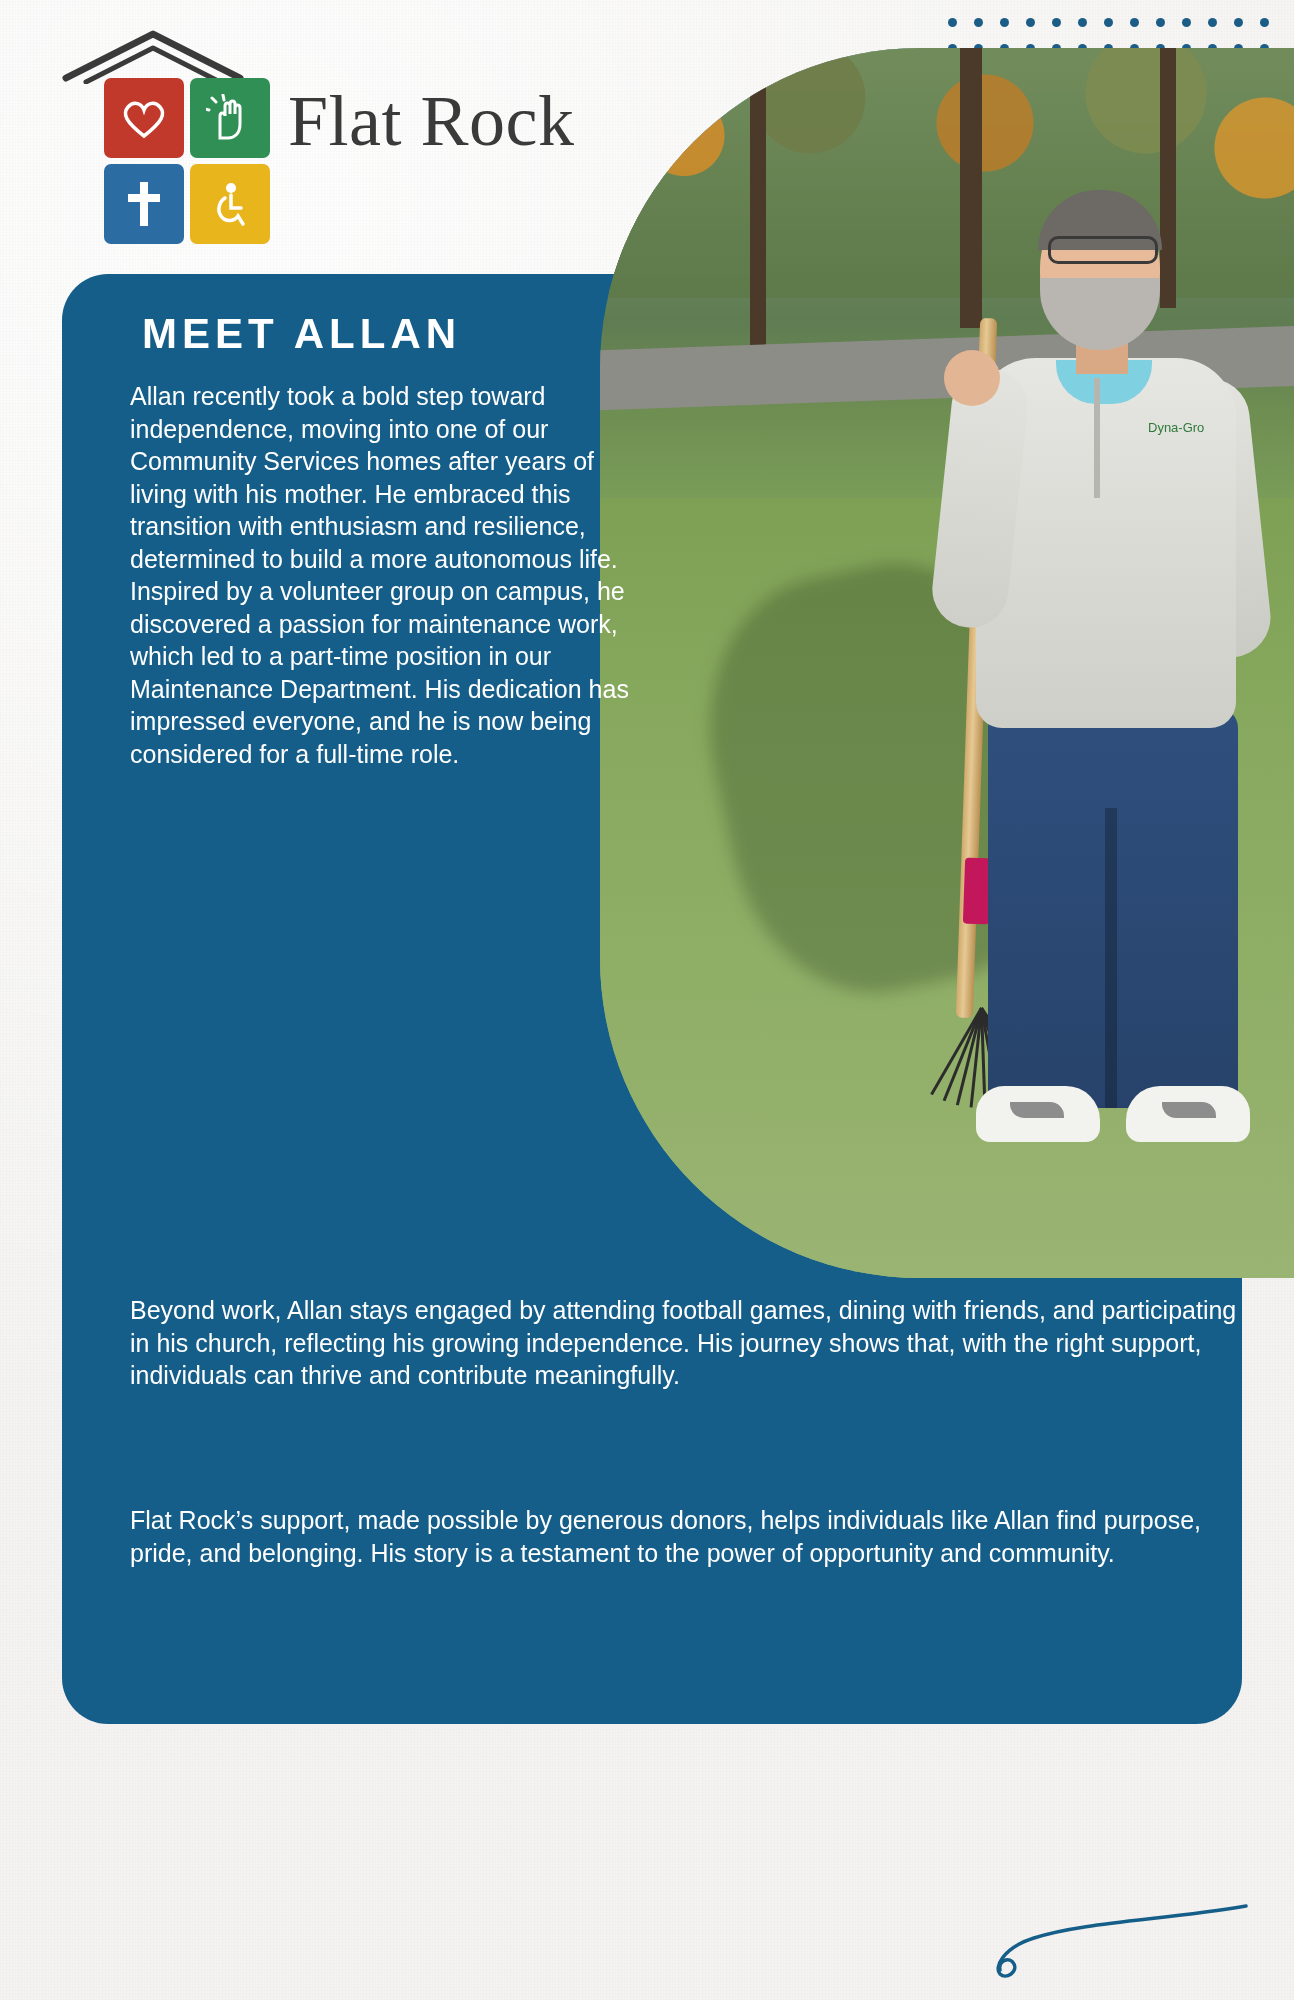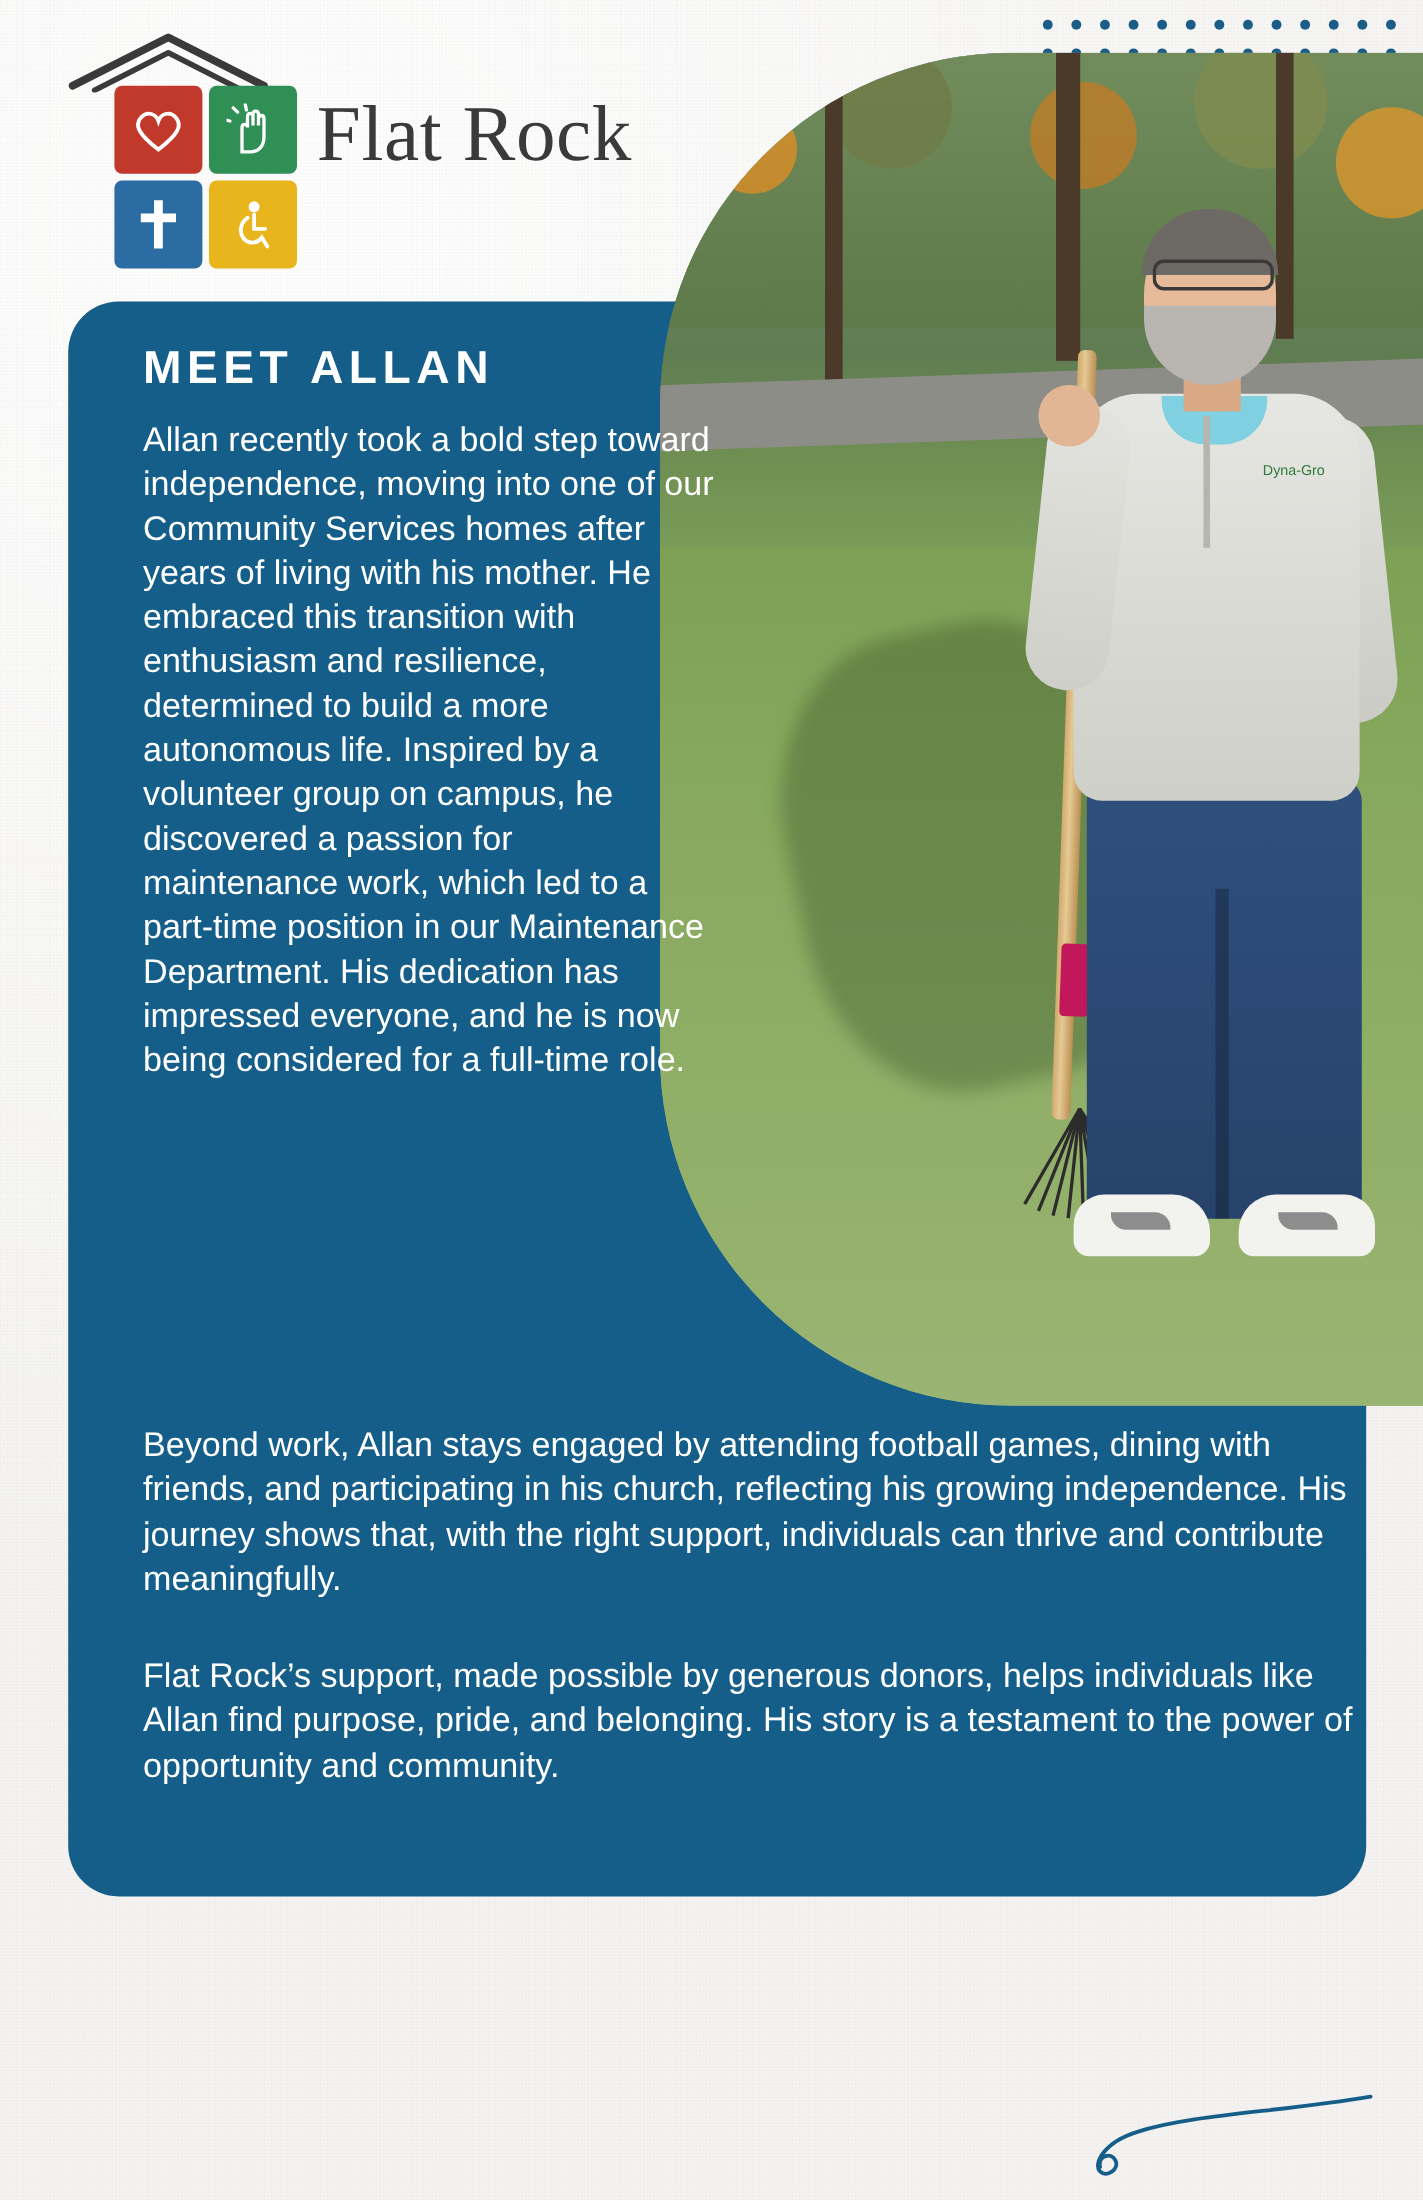--- a/index.html
+++ b/index.html
@@ -216,31 +216,31 @@
     top: 274px;
     width: 1180px;
     height: 1450px;
     z-index: 10;
     color: #ffffff;
     padding: 0;
     box-sizing: border-box;
   }
   .meet-title {
     position: absolute;
-    left: 68px;
+    left: 80px;
     top: 36px;
     font-size: 42px;
     font-weight: bold;
     letter-spacing: 5px;
     color: #ffffff;
   }
   .para {
     position: absolute;
     color: #ffffff;
-    font-size: 31px;
+    font-size: 25px;
     line-height: 1.30;
   }
   .para1 { left: 68px; top: 106px; width: 520px; }
   .para2 { left: 68px; top: 1020px; width: 1130px; }
   .para3 { left: 68px; top: 1230px; width: 1130px; }
 
   
   .quote {
     position: absolute;
     left: 68px;

